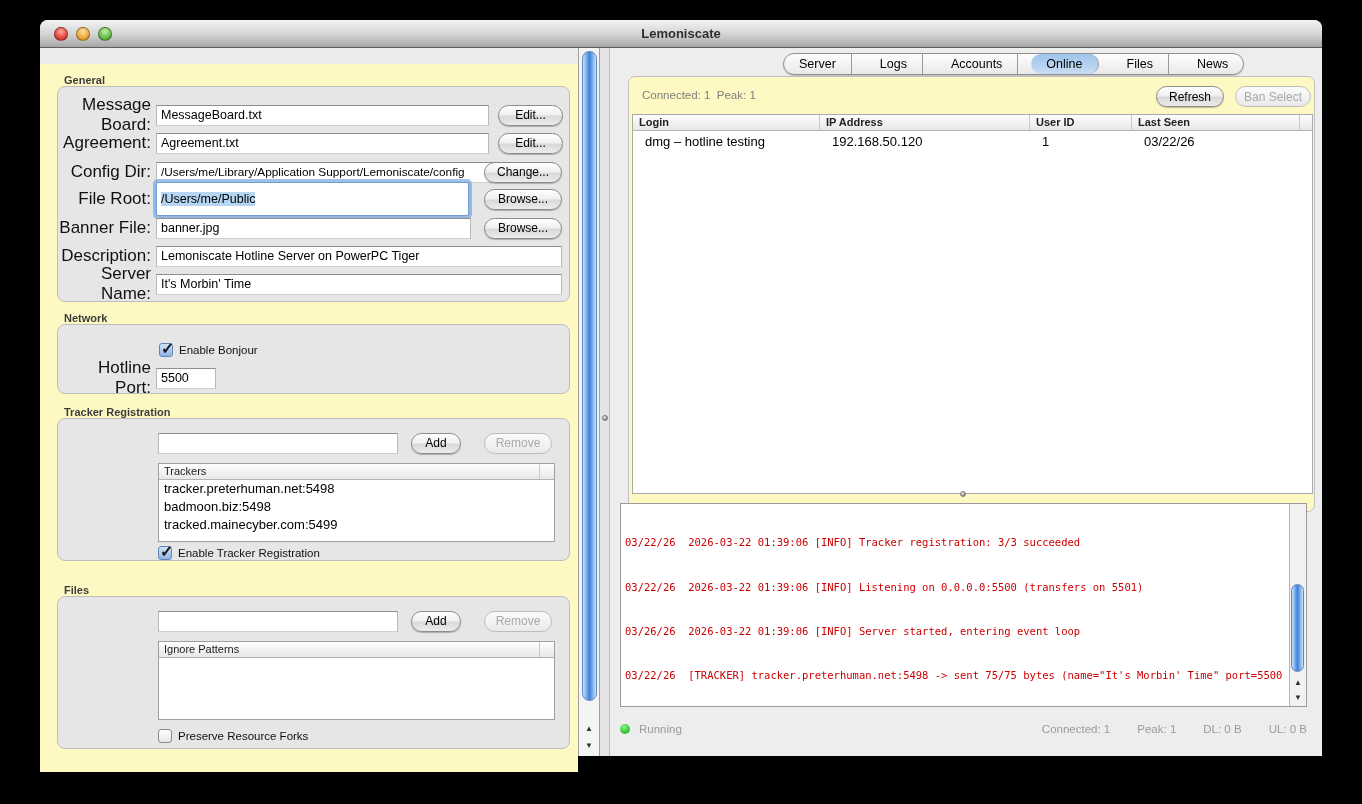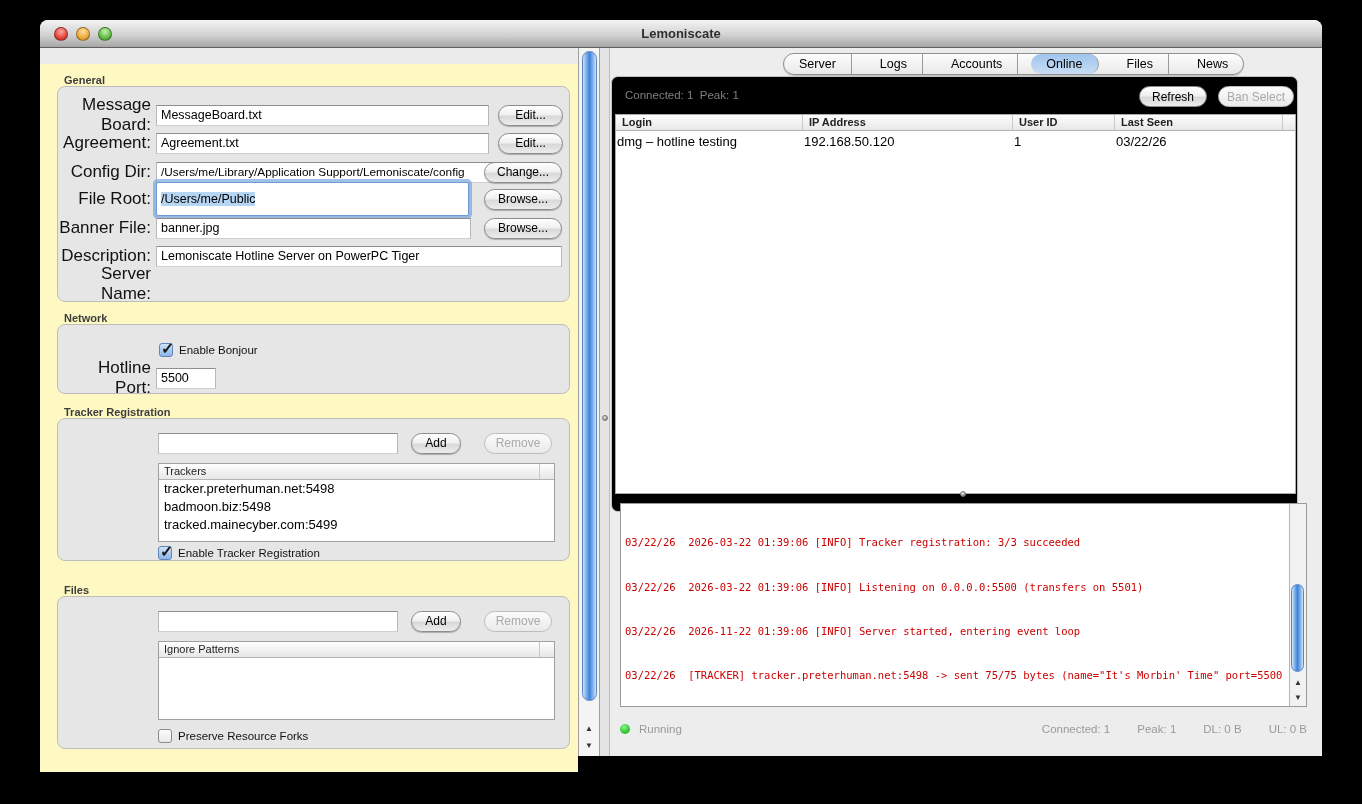--- a/index.html
+++ b/index.html
@@ -79,30 +79,30 @@
   
   .tabbar { position:absolute; top:5px; left:173px; height:22px; display:flex;
             border:1px solid #8f8f8f; border-radius:11px; overflow:hidden;
             background:linear-gradient(#fdfdfd,#e9e9e9); box-shadow:0 1px 1px rgba(0,0,0,.2);gap:13px; }
   .tab { padding:0 15px; font-size:12.5px; color:#000; line-height:21px;
          border-right:1px solid #9a9a9a; cursor:default; }
   .tab:last-child { border-right:none; }
   .tab.active { background:linear-gradient(#9ec4ec,#c9ddf4);border-radius:10px; }
 
   
-  .online-box { position:absolute; left:1px; top:28px; width:687px; height:436px;
-                background:#000000; border:1px solid #c0c0c0; border-radius:7px; }
+  .online-box { position:absolute; left:18px; top:28px; width:687px; height:436px;
+                background:#fef9c3; border:1px solid #c0c0c0; border-radius:7px; }
   .conn-status { position:absolute; left:13px; top:12px; font-size:11.5px; color:#7f7f7f; white-space:pre; }
   .online-table { position:absolute; left:3px; top:37px; width:681px; height:380px;
                   background:#fff; border:1px solid #aaa; }
   .ot-head { display:flex; height:16px; background:linear-gradient(#fefefe,#e7e7e7);
              border-bottom:1px solid #b3b3b3; font-size:11px; color:#222; }
   .ot-head > div { padding:1px 0 0 6px; border-right:1px solid #c9c9c9;font-weight:bold; }
   .ot-row { display:flex; font-size:13px; color:#000; height:21px; align-items:center; }
-  .ot-row > div { padding-left:1px; }
+  .ot-row > div { padding-left:12px; }
   .c0{width:187px;flex:none} .c1{width:210px;flex:none} .c2{width:102px;flex:none}
   .c3{width:168px;flex:none} .c4{flex:1;border-right:none!important}
 
   
   .log-box { position:absolute; left:10px; top:455px; width:687px; height:204px;
              background:#fff; border:1px solid #9a9a9a; overflow:hidden; }
   .log-lines { position:absolute; left:4px; top:2px; right:20px;
                font-family:"DejaVu Sans Mono", monospace; font-size:10.5px; line-height:14.7px;
                color:#cc0000; white-space:pre; }
   .log-scroll { position:absolute; right:0; top:0; width:17px; height:100%;
@@ -162,20 +162,21 @@
         <div class="flabel">Banner File:</div>
         <input class="ffield" style="width: 315px;" value="banner.jpg">
         <button class="aqua-btn" style="left:426px;width:78px">Browse...</button>
       </div>
       <div class="frow" style="top:158px">
         <div class="flabel">Description:</div>
         <input class="ffield" style="width: 406px;" value="Lemoniscate Hotline Server on PowerPC Tiger">
       </div>
       <div class="frow" style="top:186px">
         <div class="flabel">Server Name:</div>
+        <input class="ffield" style="width: 406px;" value="It's Morbin' Time">
       </div>
     </div>
 
     <div class="grp-label" style="left:24px;top:248px">Network</div>
     <div class="grp-box" style="top:260px;height:70px">
       <div class="cbrow" style="left:101px;top:18px">
         <div class="cb checked"></div>
         <span>Enable Bonjour</span>
       </div>
       <div class="frow" style="top:42px">
@@ -271,21 +272,21 @@
         </div>
       </div>
     </div>
 
     <div class="dimple" style="left:350px;top:443px"></div>
 
     <div class="log-box">
       <div class="log-lines">
         <div>03/22/26  2026-03-22 01:39:06 [INFO] Tracker registration: 3/3 succeeded</div>
         <div>03/22/26  2026-03-22 01:39:06 [INFO] Listening on 0.0.0.0:5500 (transfers on 5501)</div>
-        <div>03/22/26  2026-11-22 01:39:06 [INFO] Server started, entering event loop</div>
+        <div>03/26/26  2026-03-22 01:39:06 [INFO] Server started, entering event loop</div>
         <div>03/22/26  [TRACKER] tracker.preterhuman.net:5498 -&gt; sent 75/75 bytes (name="It's Morbin' Time" port=5500</div>
         
         
         
         
         
         
         
         
         

